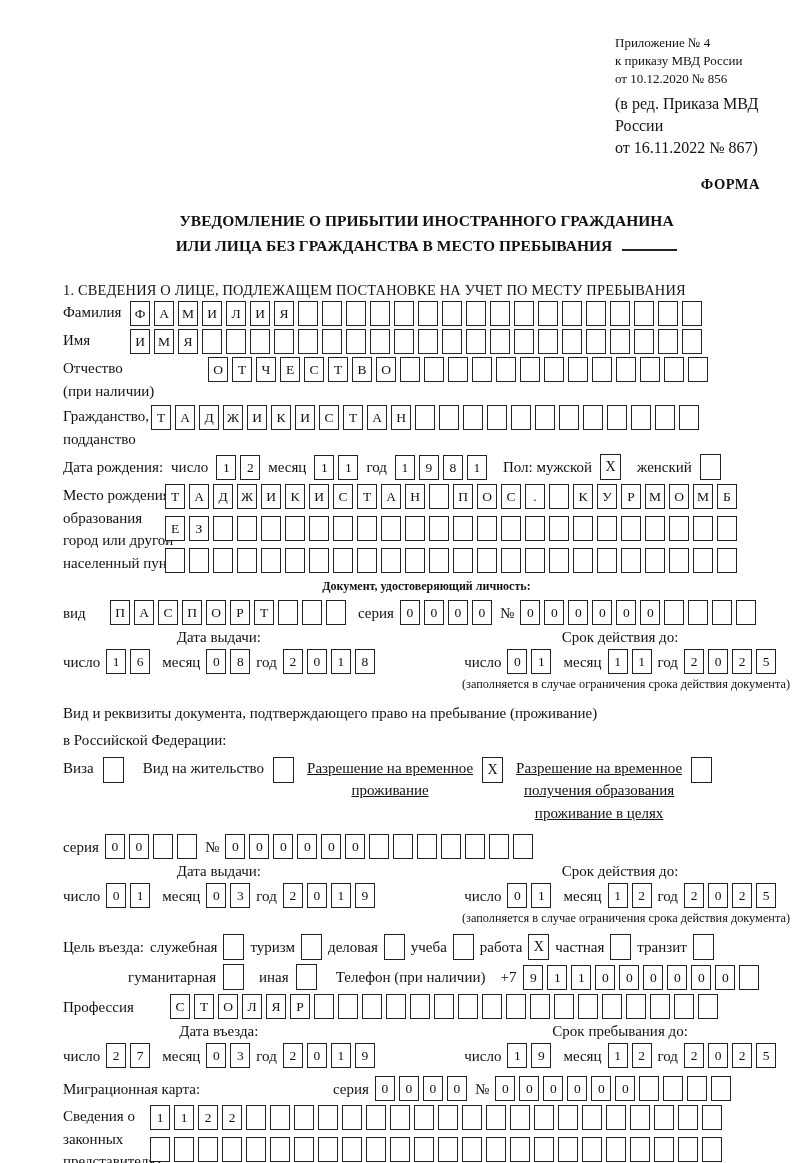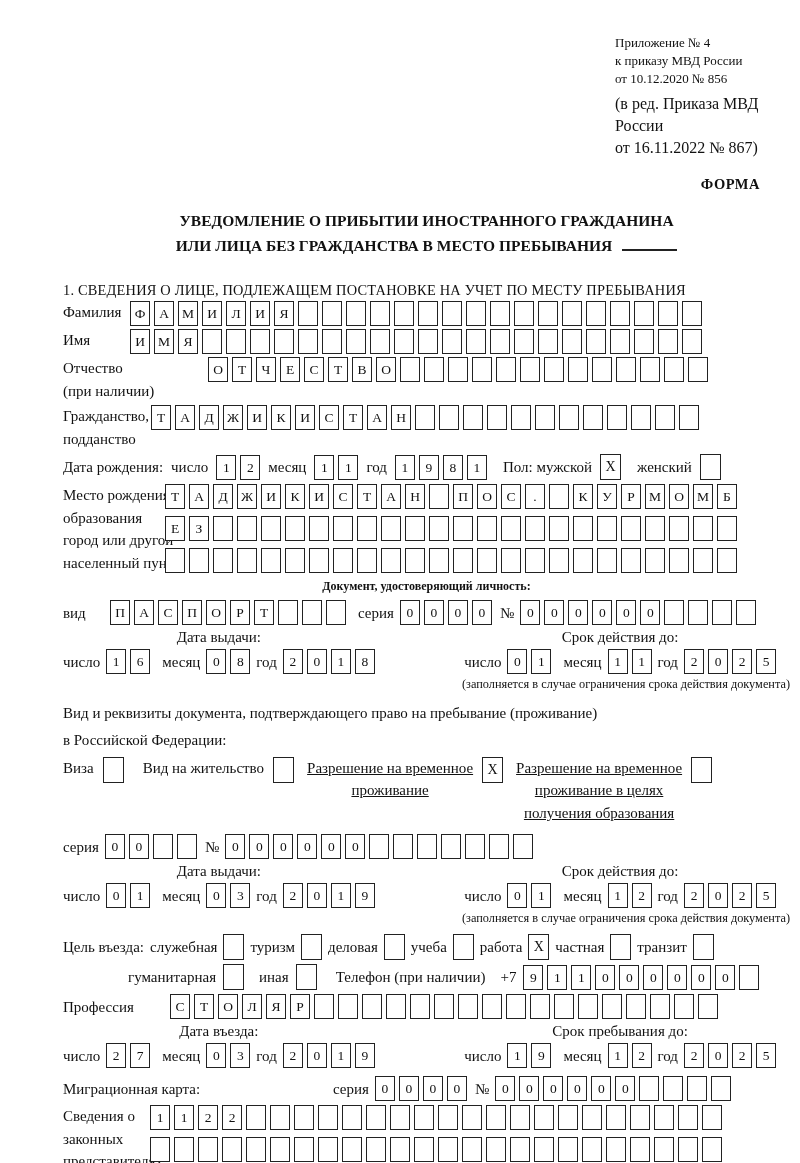--- a/index.html
+++ b/index.html
@@ -401,22 +401,22 @@
   <div class="cbitem">
     <div class="multi">
       <div>Разрешение на временное</div>
       <div>проживание</div>
     </div>
     <span class="cell chk">X</span>
   </div>
   <div class="cbitem">
     <div class="multi">
       <div>Разрешение на временное</div>
+      <div>получения образования</div>
       <div>проживание в целях</div>
-      <div>получения образования</div>
     </div>
     <span class="cell chk"></span>
   </div>
 </div>
 
 <div class="row aic">
   <span class="lbl">серия</span>
   <span class="cells ml6">
       <span class="cell">0</span>
       <span class="cell">0</span>

